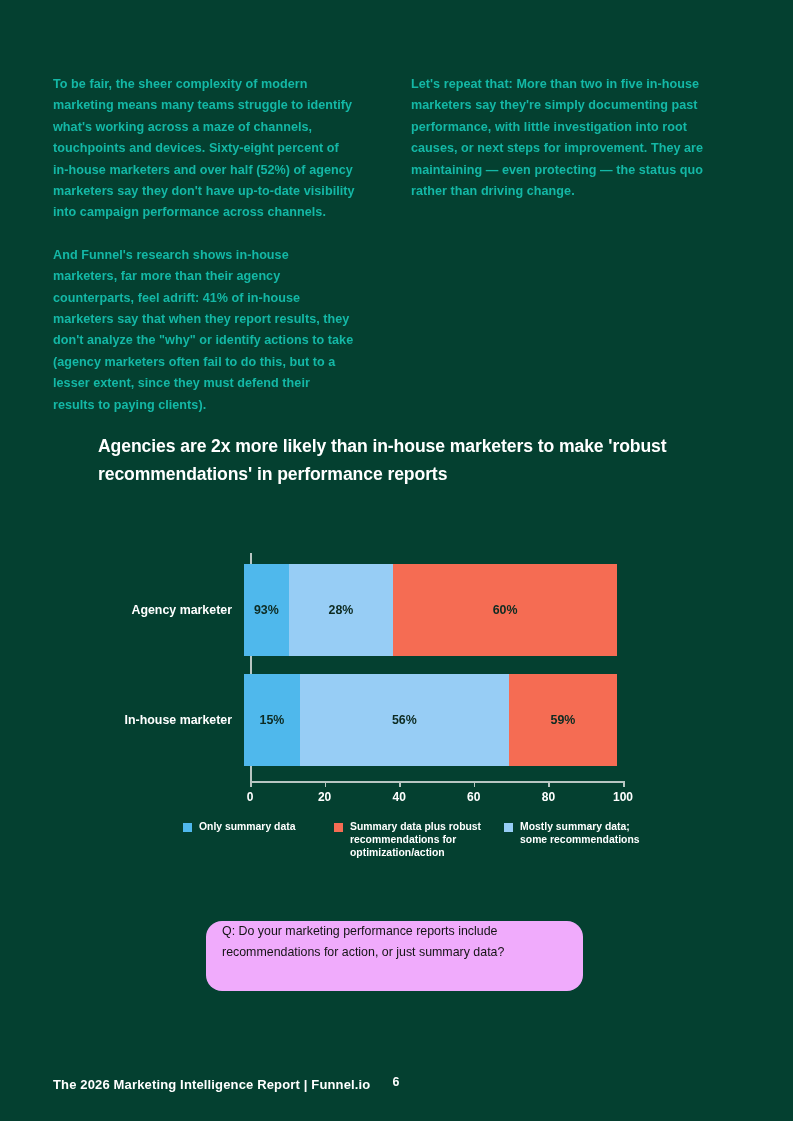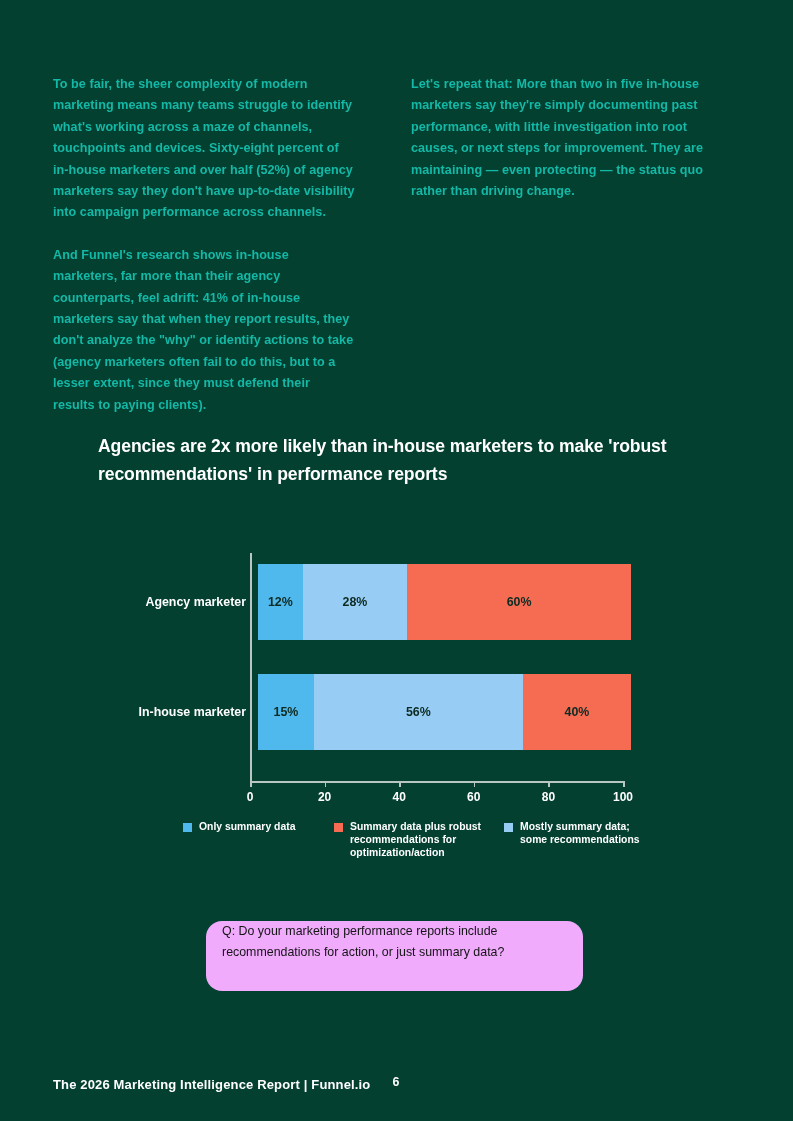--- a/index.html
+++ b/index.html
@@ -92,22 +92,22 @@
     top: 260px;
     font-size: 12px;
     font-weight: 700;
     color: #ffffff;
     transform: translateX(-50%);
     white-space: nowrap;
   }
 
   .row {
     position: absolute;
-    left: 258px;
-    height: 76px;
+    left: 244px;
+    height: 92px;
     display: flex;
   }
   .row.agency   { top: 34px; }
   .row.inhouse  { top: 144px; }
 
   .row-label {
     position: absolute;
     right: 100%;
     top: 50%;
     transform: translateY(-50%);
@@ -233,30 +233,30 @@
         <div class="tick-mark" style="left: 473.8px;"></div>
         <div class="tick-label" style="left: 473.8px;">60</div>
         <div class="tick-mark" style="left: 548.4px;"></div>
         <div class="tick-label" style="left: 548.4px;">80</div>
         <div class="tick-mark" style="left: 623px;"></div>
         <div class="tick-label" style="left: 623px;">100</div>
       </div>
 
     <div class="row agency">
       <span class="row-label">Agency marketer</span>
-      <div class="seg s0" style="width: 44.76px; background: rgb(79, 184, 236);">12%</div>
+      <div class="seg s0" style="width: 44.76px; background: rgb(79, 184, 236);">93%</div>
       <div class="seg s1" style="width: 104.44px; background: rgb(151, 205, 245);">28%</div>
       <div class="seg s2" style="width: 223.8px; background: rgb(245, 108, 83);">60%</div>
     </div>
 
     <div class="row inhouse">
       <span class="row-label">In-house marketer</span>
       <div class="seg s0" style="width: 55.95px; background: rgb(79, 184, 236);">15%</div>
       <div class="seg s1" style="width: 208.88px; background: rgb(151, 205, 245);">56%</div>
-      <div class="seg s2" style="width: 108.17px; background: rgb(245, 108, 83);">40%</div>
+      <div class="seg s2" style="width: 108.17px; background: rgb(245, 108, 83);">59%</div>
     </div>
   </div>
 </div>
 
 <div class="legend">
   <div class="legend-item i0">
     <span class="swatch" style="background: rgb(79, 184, 236);"></span>
     <span class="legend-text">Only summary data</span>
   </div>
   <div class="legend-item i2">

